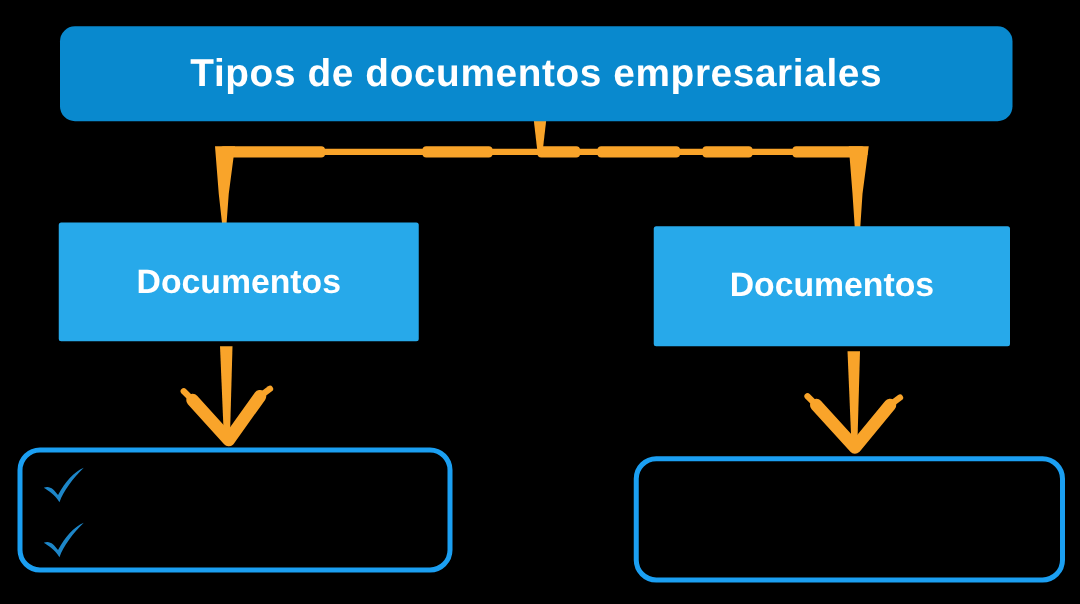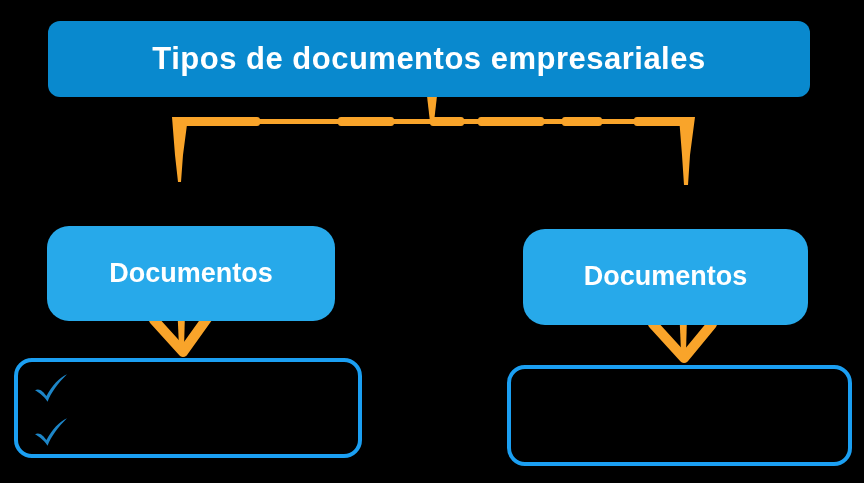--- a/index.html
+++ b/index.html
@@ -26,24 +26,23 @@
   }
   .title-box {
     left: 48px; top: 21px; width: 762px; height: 76px;
     background: var(--title_blue, #0989ce);
     border-radius: 12px;
     font-size: 31px;
     letter-spacing: 0.5px;
   }
   .branch-box {
     background: var(--branch_blue, #27a9ea);
-    border-radius: 22px;
+    border-radius: 2px;
     font-size: 27px;
     line-height: 1.16;
-    margin-top: 48px;
   }
   .branch-left  { left: 47px;  top: 178px; width: 288px; height: 95px; }
   .branch-right { left: 523px; top: 181px; width: 285px; height: 96px; }
 
   .detail-box {
     position: absolute;
     border: 4px solid var(--outline_blue, #1b9ff2);
     border-radius: 18px;
     background: transparent;
     box-sizing: border-box;

